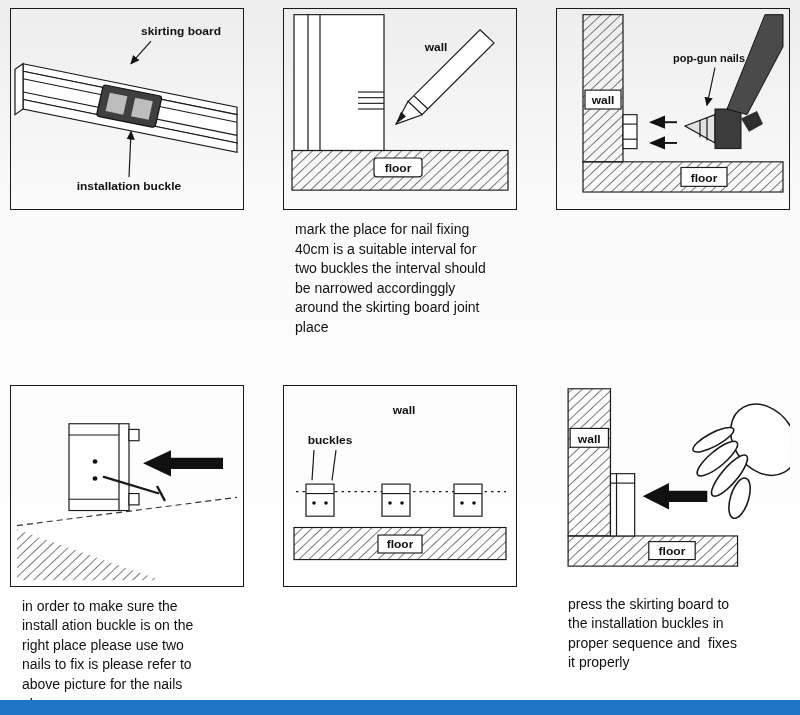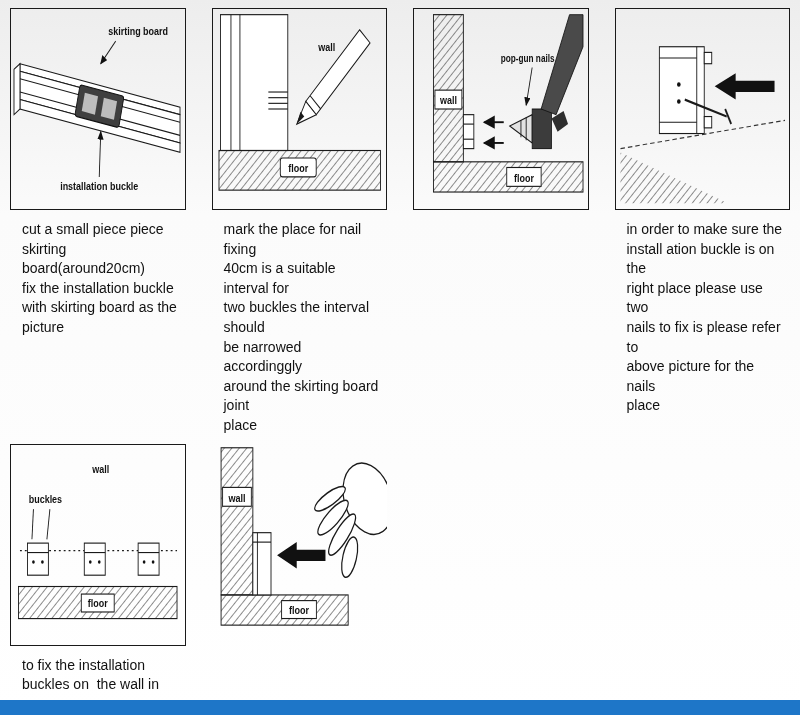--- a/index.html
+++ b/index.html
@@ -3,22 +3,22 @@
 <meta charset="utf-8">
 <style>
   html,body{margin:0;padding:0;background:#e8e8e8;}
   .page{
     width:800px;height:715px;position:relative;margin:0 auto;
     background:linear-gradient(#ededed,#fbfbfb 30%,#ffffff);
     font-family:"Liberation Sans",sans-serif;overflow:hidden;
   }
   .grid{
     position:absolute;inset:0 0 15px 0;
-    display:grid;grid-template-columns:repeat(4,1fr);
-    column-gap:26px;padding:8px 10px 14px 10px;box-sizing:border-box;
+    display:grid;grid-template-columns:repeat(3,1fr);
+    column-gap:26px;padding:8px 10px 14px 10px;box-sizing:border-box;gap:39px;
   }
   .panel{display:flex;flex-direction:column;}
   .illus{height:200px;background:transparent;}
   .illus.bordered{border:1px solid #1a1a1a;}
   .illus svg{display:block;width:100%;height:100%;}
   .caption{
     margin:10px 2px 8px 2px;padding:0 2px 0 10px;
     font-size:14px;line-height:1.4;color:#111;
     white-space:pre-wrap;font-weight:400;
   }
@@ -54,25 +54,20 @@
             <rect x="88" y="86" width="60" height="34" rx="3" fill="#3f3f3f" stroke="#111" stroke-width="1.2"></rect>
             <rect x="96" y="93" width="18" height="20" fill="#bdbdbd"></rect>
             <rect x="122" y="93" width="18" height="20" fill="#bdbdbd"></rect>
           </g>
           <text class="lbl" x="170" y="28" text-anchor="middle">skirting board</text>
           <line class="ln" x1="140" y1="34" x2="120" y2="58" marker-end="url(#a1)"></line>
           <text class="lbl" x="118" y="192" text-anchor="middle">installation buckle</text>
           <line class="ln" x1="118" y1="178" x2="120" y2="130" marker-end="url(#a1)"></line>
         </svg>
       </div>
-      <p class="caption">cut a small piece piece
-skirting board(around20cm)
-fix the installation buckle
-with skirting board as the
-picture</p>
     </section>
 
     <section class="panel">
       <div class="illus bordered">
         <svg viewBox="0 0 232 212" preserveAspectRatio="none">
           <defs>
             <pattern id="h2" width="7" height="7" patternTransform="rotate(45)" patternUnits="userSpaceOnUse">
               <line x1="0" y1="0" x2="0" y2="7" stroke="#555" stroke-width="1.6"></line>
             </pattern>
           </defs>
@@ -219,24 +214,20 @@
             <circle cx="178" cy="124" r="1.8" fill="#111"></circle>
             <circle cx="190" cy="124" r="1.8" fill="#111"></circle>
           </g>
           <g>
             <rect x="10" y="150" width="212" height="34" fill="url(#h5)" stroke="#1a1a1a" stroke-width="1.2"></rect>
             <rect class="shape" x="94" y="158" width="44" height="19"></rect>
             <text class="lbl" x="116" y="172" text-anchor="middle">floor</text>
           </g>
         </svg>
       </div>
-      <p class="caption">to fix the installation
-buckles on  the wall in
-proper sequence same as
-the  picture</p>
     </section>
 
     <section class="panel">
       <div class="illus">
         <svg viewBox="0 0 232 212" preserveAspectRatio="none">
           <defs>
             <pattern id="h6" width="7" height="7" patternTransform="rotate(45)" patternUnits="userSpaceOnUse">
               <line x1="0" y1="0" x2="0" y2="7" stroke="#555" stroke-width="1.6"></line>
             </pattern>
           </defs>
@@ -258,17 +249,21 @@
           <polygon points="86,118 112,104 112,112 150,112 150,124 112,124 112,132" fill="#111"></polygon>
           <g fill="#fff" stroke="#1a1a1a" stroke-width="1.6">
             <ellipse cx="206" cy="58" rx="30" ry="40" transform="rotate(-30 206 58)"></ellipse>
             <ellipse cx="156" cy="58" rx="7" ry="23" transform="rotate(60 156 58)"></ellipse>
             <ellipse cx="160" cy="78" rx="8" ry="26" transform="rotate(48 160 78)"></ellipse>
             <ellipse cx="172" cy="96" rx="8" ry="27" transform="rotate(38 172 96)"></ellipse>
             <ellipse cx="182" cy="120" rx="9" ry="22" transform="rotate(16 182 120)"></ellipse>
           </g>
         </svg>
       </div>
+      <p class="caption">press the skirting board to
+the installation buckles in
+proper sequence and  fixes
+it properly</p>
     </section>
 
   </div>
   <div class="footer-bar" style="background-color: rgb(30, 118, 200);"></div>
 </div>
 
 </body></html>

